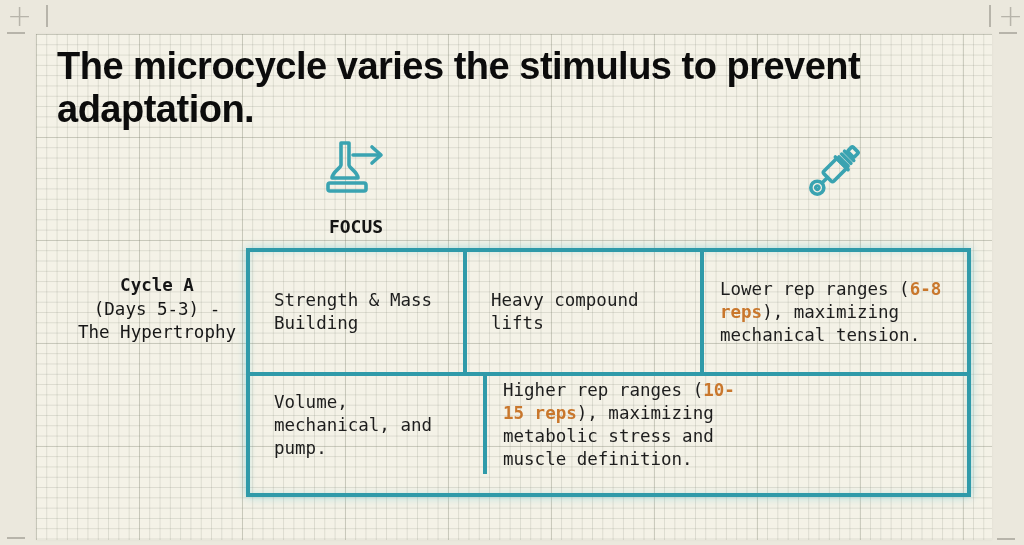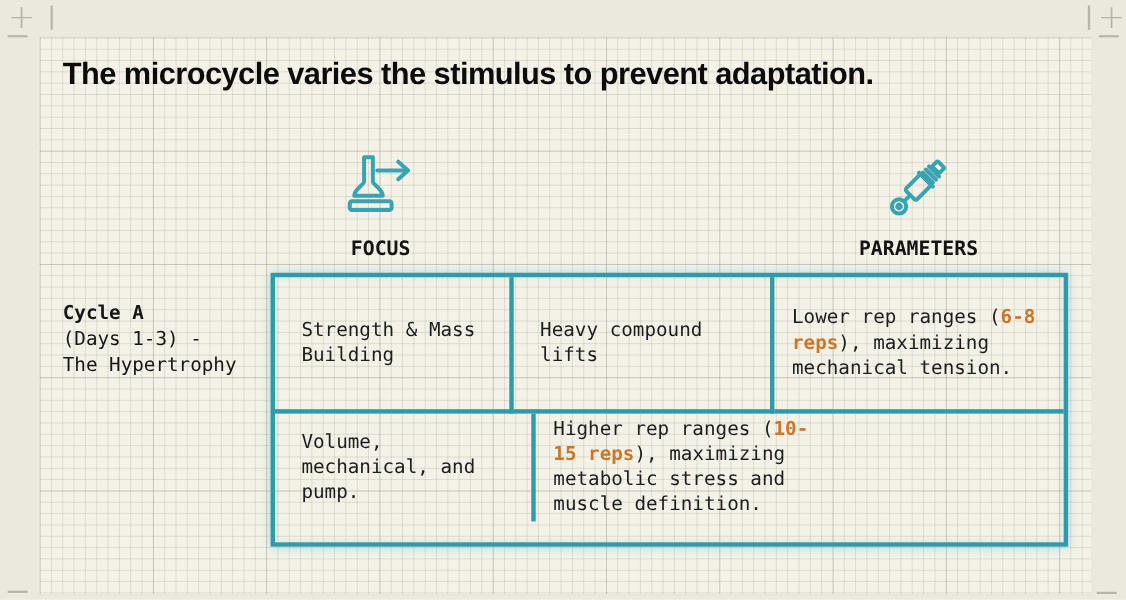--- a/index.html
+++ b/index.html
@@ -28,33 +28,33 @@
       linear-gradient(to right, rgba(120,125,110,0.20) 1px, transparent 1px),
       linear-gradient(to bottom, rgba(120,125,110,0.20) 1px, transparent 1px),
       linear-gradient(to right, rgba(150,150,130,0.28) 1px, transparent 1px),
       linear-gradient(to bottom, rgba(150,150,130,0.28) 1px, transparent 1px);
     background-size:10.3px 10.3px,10.3px 10.3px,103px 103px,103px 103px;
     box-shadow:0 0 2px rgba(0,0,0,0.06);
   }
 
   .title{
     position:absolute;left:21px;top:11px;width:846px;
-    font-size:28px;line-height:43px;font-weight:700;
+    font-size:38px;line-height:43px;font-weight:700;
     letter-spacing:-0.5px;color:#0c0c0c;
   }
 
   
   .col-head{position:absolute;width:220px;text-align:center;}
   .col-head .icon-box{height:62px;display:flex;align-items:flex-end;justify-content:center;}
   .col-head .col-label{
     margin-top:16px;
     font-family:"DejaVu Sans Mono","Liberation Mono",monospace;
     font-size:18px;font-weight:600;color:#141414;letter-spacing:0px;
   }
-  .head-focus{left:200px;top:104px;}
+  .head-focus{left:210px;top:104px;}
   .head-mechanics{left:432px;top:104px;}
   .head-parameters{left:689px;top:104px;}
 
   
   .matrix{
     position:absolute;left:210px;top:214px;width:725px;height:249px;
     border:4px solid #2f9aa9;box-sizing:border-box;
     box-shadow:0 0 9px rgba(125,205,215,0.65), inset 0 0 6px rgba(125,205,215,0.35);
   }
   .t-row{display:flex;}
@@ -71,21 +71,21 @@
   .c3{width:263px;padding:0 12px 0 16px;}
   .hl{color:#c9772c;font-weight:700;}
 
   
   .row-label{
     position:absolute;left:21px;width:200px;
     font-family:"DejaVu Sans Mono","Liberation Mono",monospace;
     font-size:17.5px;line-height:23.5px;color:#161616;
   }
   .row-label .cycle-name{font-weight:700;}
-  .label-a{top:240px;}
+  .label-a{top:240px;text-align:center;}
   .label-b{top:364px;}
 
   
   .ticon{stroke:#3aa3b1;fill:none;stroke-width:3.6;stroke-linecap:round;stroke-linejoin:round;}
 </style>
 </head>
 <body>
 
 <div class="canvas">
 
@@ -126,26 +126,25 @@
             <circle cx="11" cy="36" r="6.5"></circle>
             <circle cx="11" cy="36" r="1.5"></circle>
             <path d="M17.5 36 h8"></path>
             <rect x="25.5" y="29" width="20" height="14" rx="2"></rect>
             <path d="M45.5 27 v18"></path>
             <path d="M48 29.5 v13 M52 29.5 v13 M56 29.5 v13"></path>
             <rect x="58" y="31.5" width="7" height="9" rx="1.5"></rect>
           </g>
         </svg>
       </div>
-      <div class="col-label">PARAMETERS</div>
     </div>
 
     <div class="row-label label-a">
       <div class="cycle-name">Cycle A</div>
-      <div>(Days 1-3) -</div>
+      <div>(Days 5-3) -</div>
       <div>The Hypertrophy</div>
     </div>
 
     <div class="matrix">
       <div class="t-row r1">
         <div class="t-cell c1">
           <div>Strength &amp; Mass Building</div>
         </div>
         <div class="t-cell c2">
           <div>Heavy compound lifts</div>

